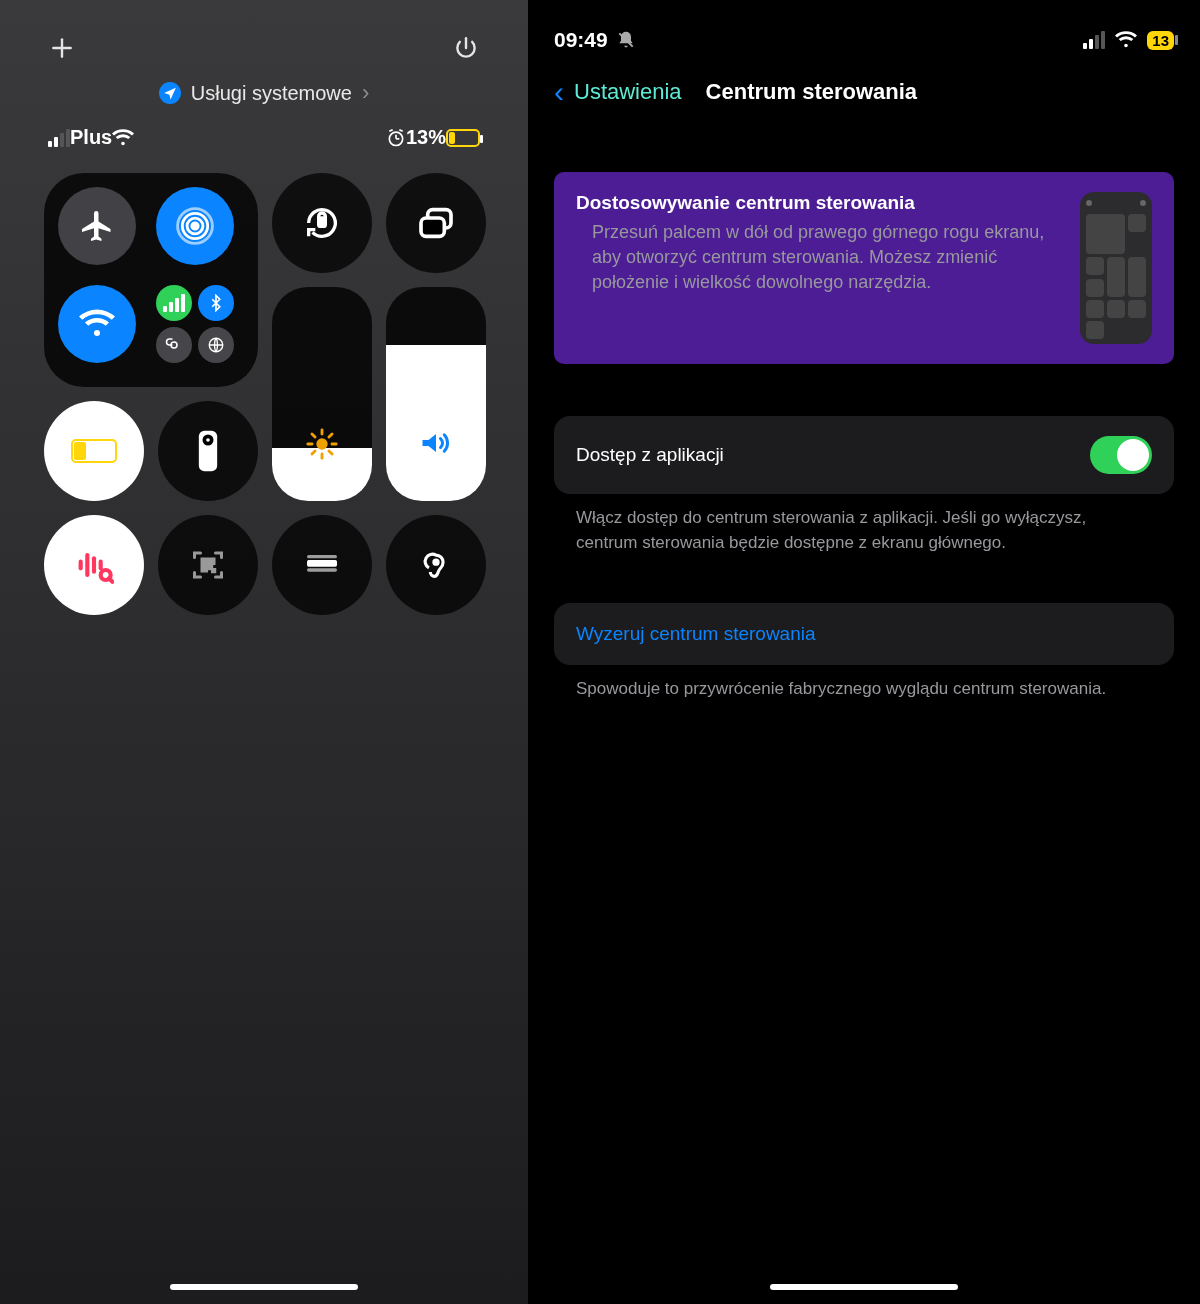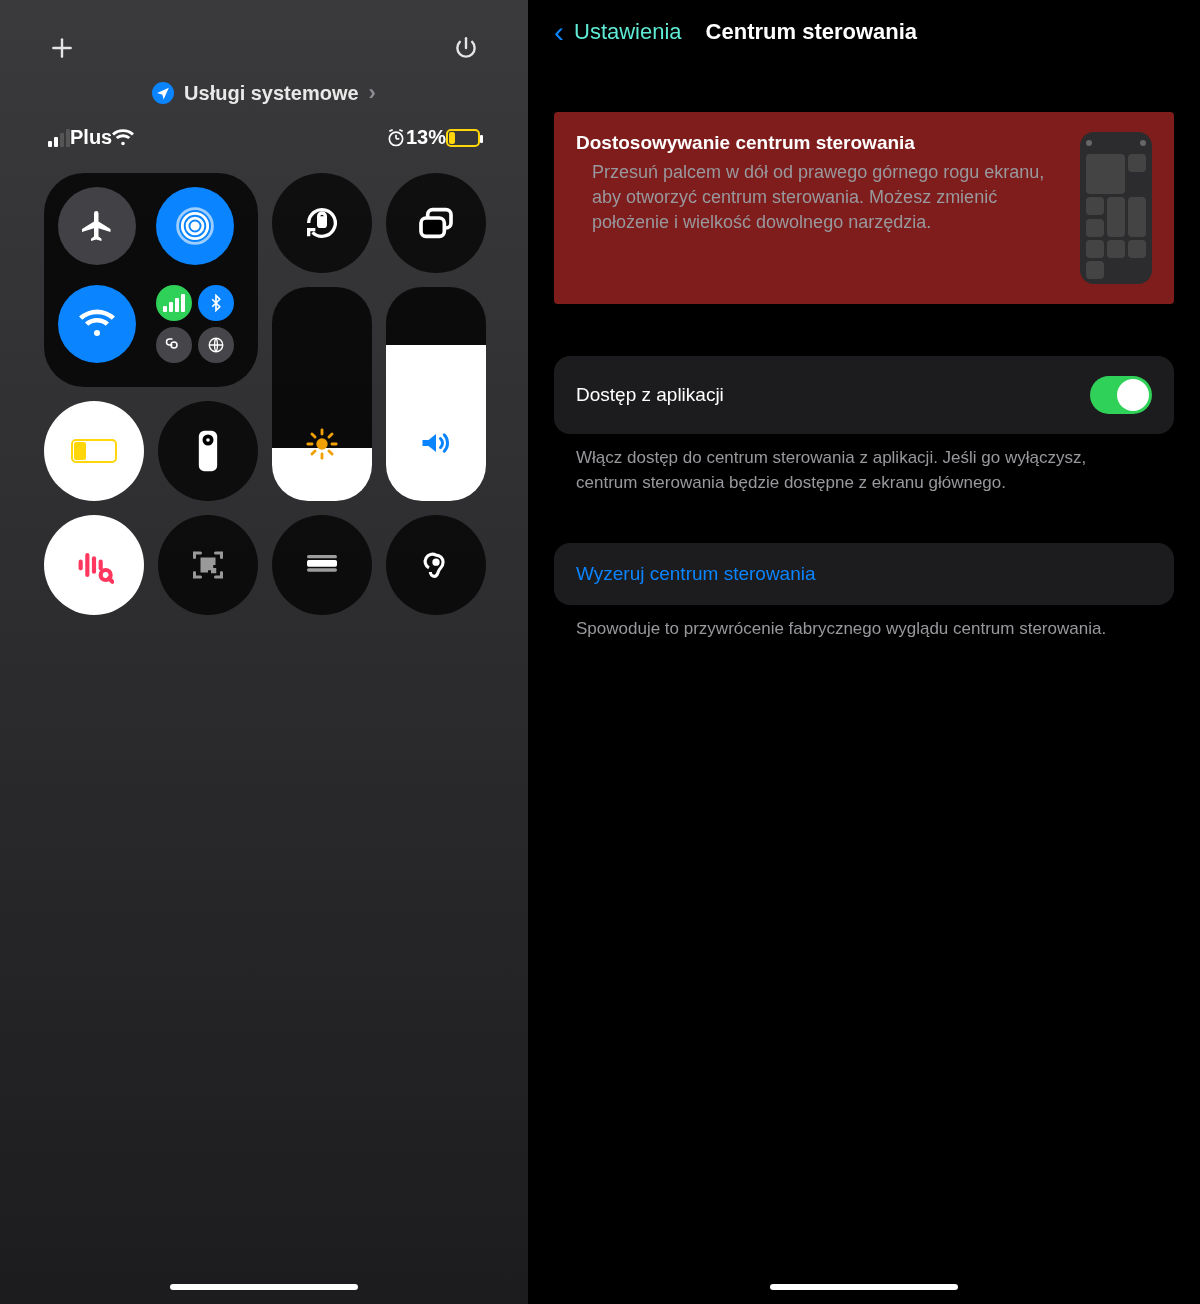--- a/index.html
+++ b/index.html
@@ -40,21 +40,20 @@
     width: 36px; height: 36px;
   }
   .sys-services {
     display: flex;
     align-items: center;
     justify-content: center;
     gap: 10px;
     margin-top: 12px;
     font-size: 20px;
     color: #e9e9e9;
-    font-weight: bold;
   }
   .loc-arrow {
     width: 22px; height: 22px; border-radius: 50%;
     background: #0a84ff; display: flex; align-items: center; justify-content: center;
   }
   .chev { color: #8e8e93; font-size: 22px; }
   .status-row {
     display: flex; justify-content: space-between; align-items: center;
     padding: 20px 48px 12px;
     font-size: 20px; font-weight: 600;
@@ -172,22 +171,22 @@
   }
   .back-chev {
     color:#0a84ff;
     font-size: 30px;
     line-height: 1;
   }
   .back-link { color:#5eead4; }
   .r-title { font-weight:600; margin-left: 14px; }
 
   .card {
-    background: #7f1d1d;
-    border-radius: 4px;
+    background: #4c1d95;
+    border-radius: 10px;
     margin-top: 48px;
     padding: 20px 22px;
     display:flex; gap: 20px;
   }
   .card-text { flex:1; }
   .card h3 { font-size: 19px; font-weight:600; margin-bottom: 6px; }
   .card p { font-size: 18px; color:#98989d; line-height:1.4;margin-left:16px; }
   .thumb {
     width: 72px; height: 152px; background:#2c2c2e; border-radius: 14px;
     padding: 8px 6px; display:flex; flex-direction:column; gap:4px;
@@ -443,20 +442,45 @@
             <path d="M3 11l9-8 9 8v9a2 2 0 01-2 2h-4v-6h-6v6H5a2 2 0 01-2-2v-9z"></path>
           </svg>
       </span>
     </div>
   </div>
 
   <div class="home-ind"></div>
 </div>
 
 <div class="pane pane-right">
+  <div class="r-status">
+    <div class="r-left">
+      <span>09:49</span>
+      <span class="silent">
+        <svg width="20" height="20" viewBox="0 0 24 24" fill="#aaa">
+            <path d="M12 2a6 6 0 00-6 6v5l-2 3h16l-2-3V8a6 6 0 00-6-6zM10 19a2 2 0 004 0"></path>
+            <line x1="4" y1="4" x2="20" y2="20" stroke="#aaa" stroke-width="2.4"></line>
+          </svg>
+      </span>
+    </div>
+    <div class="r-right">
+      <span class="sig-bars">
+        <span class="on"></span>
+          <span class="on"></span>
+          <span></span>
+          <span></span>
+      </span>
+      <span>
+        <svg width="22" height="22" viewBox="0 0 24 24" fill="#fff">
+            <path d="M12 20a2 2 0 100-4 2 2 0 000 4zM4 11a12 12 0 0116 0l-2.2 2.2a9 9 0 00-11.6 0L4 11zm-4-4a18 18 0 0124 0l-2.2 2.2a15 15 0 00-19.6 0L0 7z"></path>
+          </svg>
+      </span>
+      <span class="batt-box">13</span>
+    </div>
+  </div>
 
   <div class="r-nav">
     <span class="back-chev">‹</span>
     <span class="back-link">Ustawienia</span>
     <span class="r-title">Centrum sterowania</span>
   </div>
 
   <div class="card">
     <div class="card-text">
       <h3>Dostosowywanie centrum sterowania</h3>

